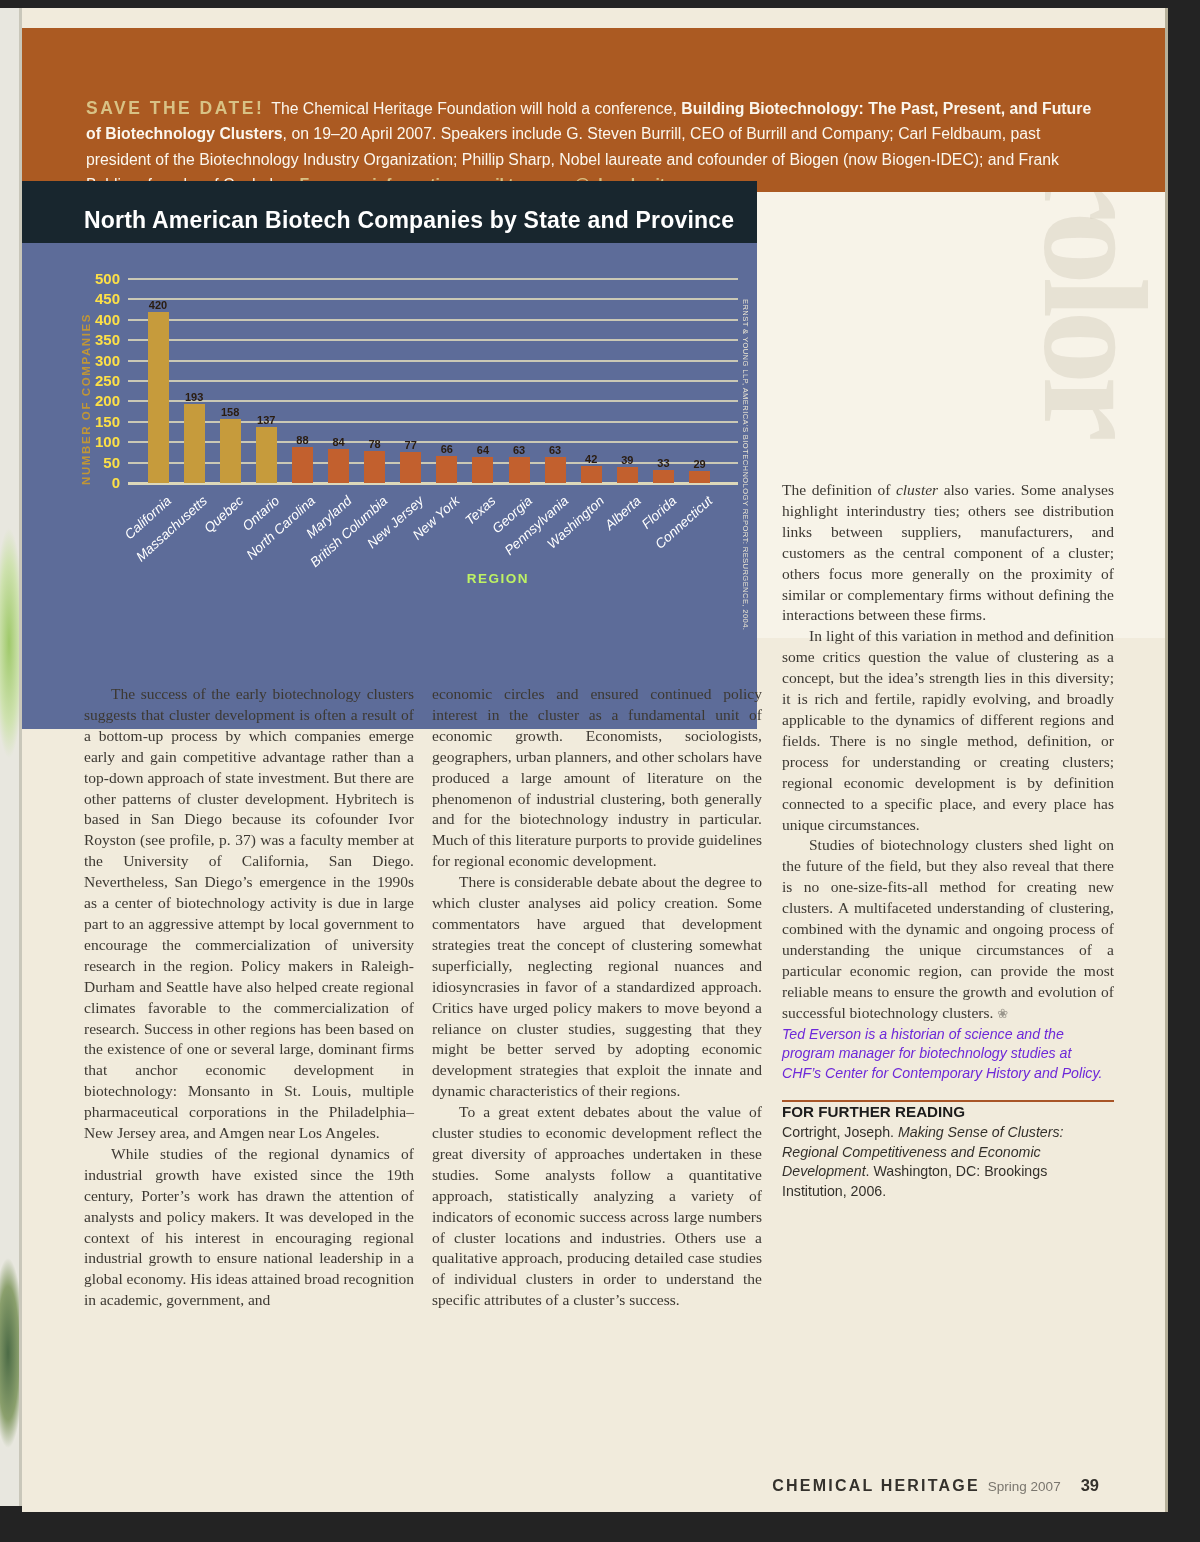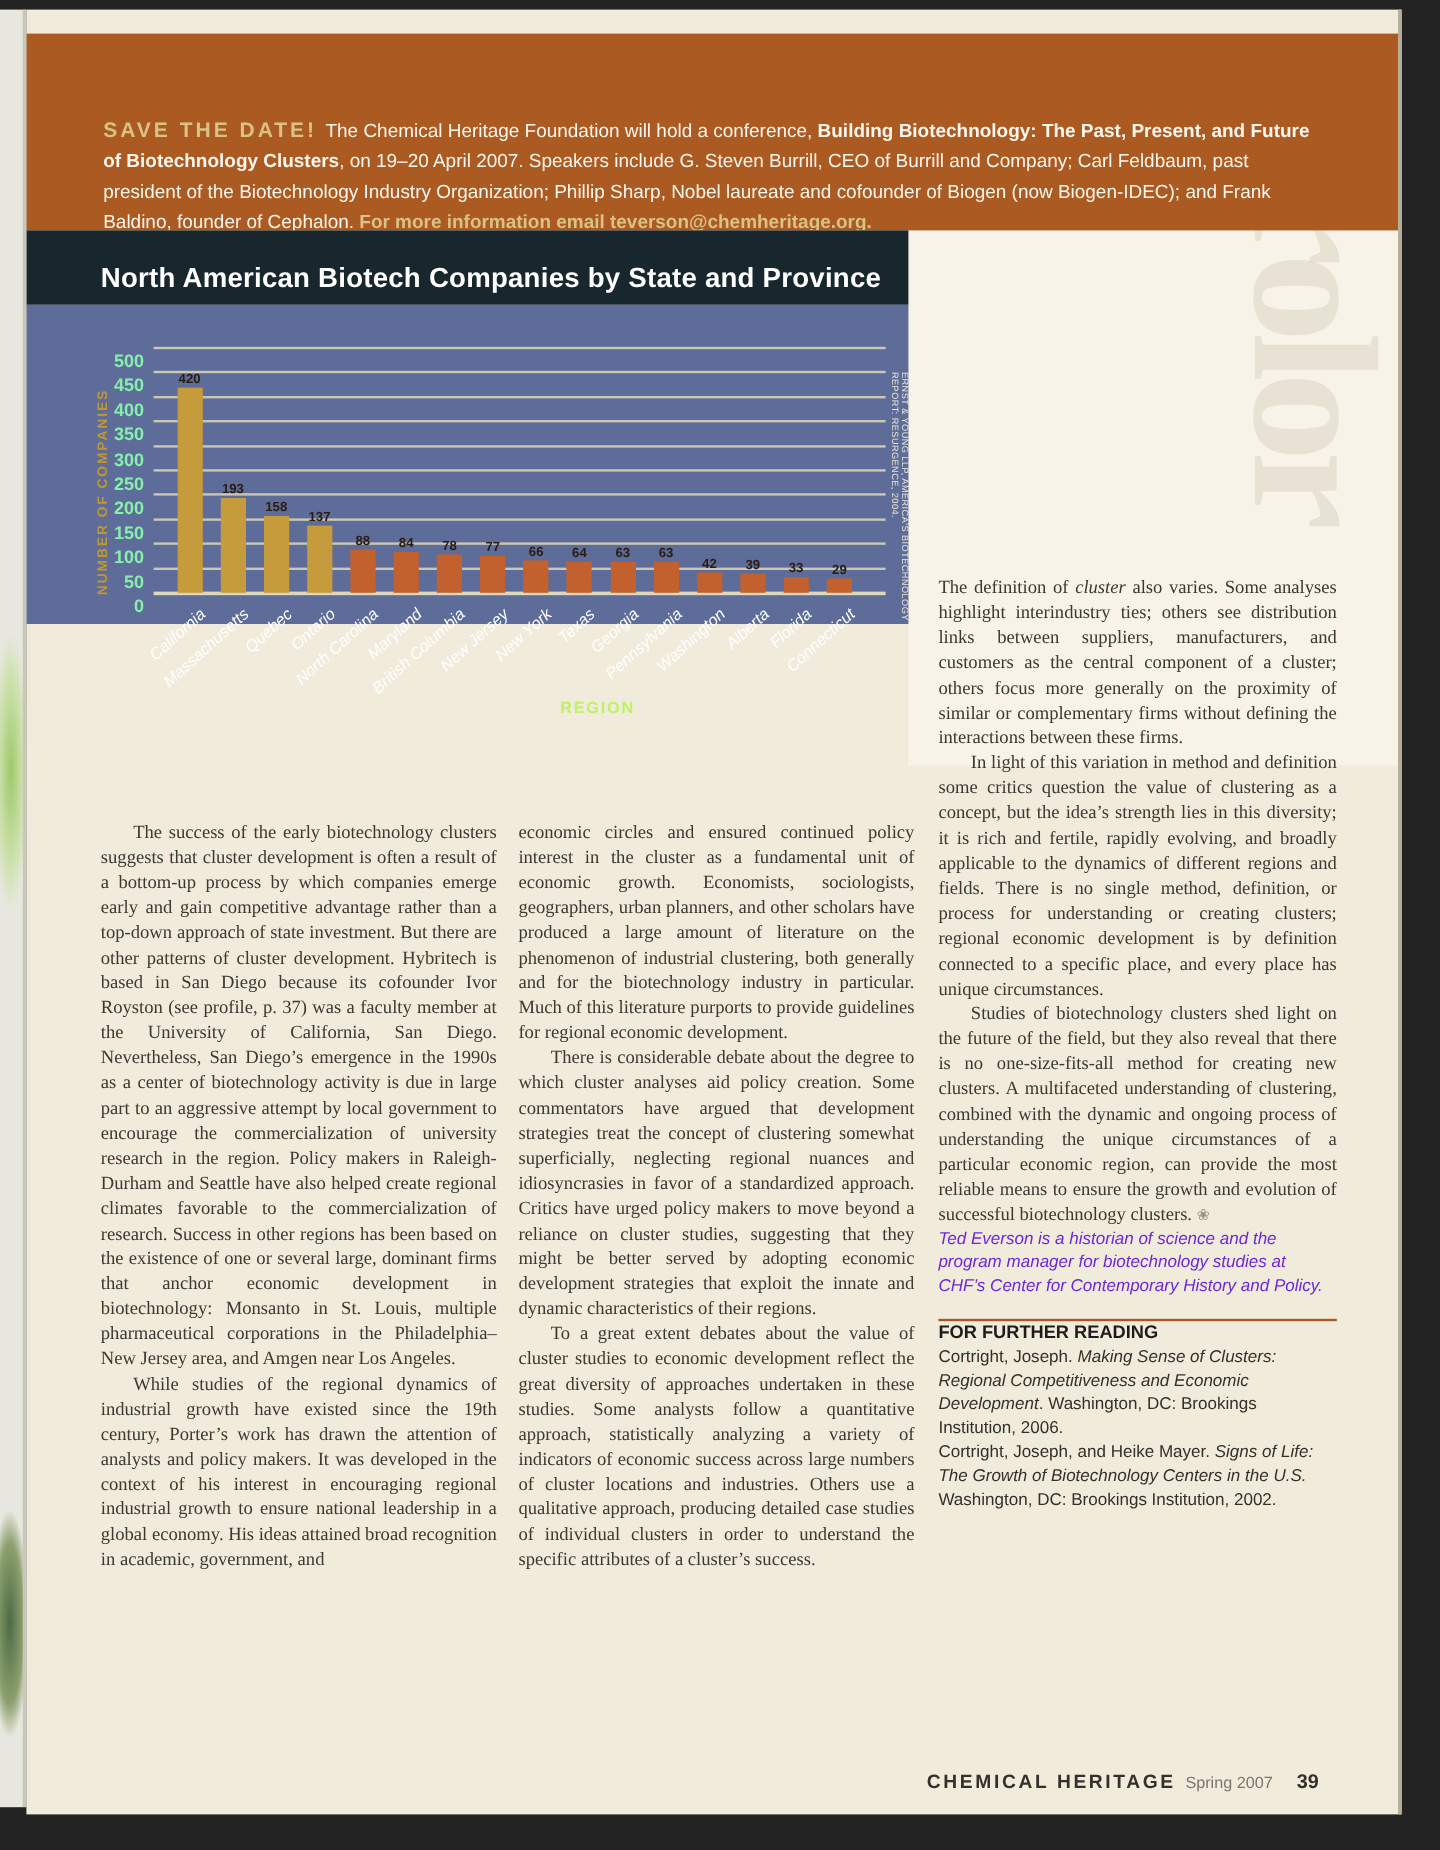--- a/index.html
+++ b/index.html
@@ -17,29 +17,29 @@
   .ghost{position:absolute;left:988px;top:148px;writing-mode:vertical-rl;font-family:"Liberation Serif",serif;font-size:148px;font-weight:bold;color:rgba(150,138,112,0.16);letter-spacing:-8px;}
 
   
   .banner{position:absolute;left:0;top:20px;width:100%;height:164px;background:#ab5a22;box-sizing:border-box;}
   .banner-text{padding:52px 62px 0 64px;font-size:15.8px;line-height:25.4px;color:#fbf7ee;}
   .std{color:#d8c285;font-weight:bold;font-size:17.5px;letter-spacing:2.5px;margin-right:7px;}
   .seg-bold{font-weight:bold;}
   .seg-gold-bold{font-weight:bold;color:#d8c285;}
 
   
-  .chart{position:absolute;left:0;top:184px;width:735px;height:328px;}
+  .chart{position:absolute;left:0;top:173px;width:735px;height:548px;}
   .chart-header{height:62px;background:#18262e;display:flex;align-items:flex-end;padding:0 0 9px 62px;box-sizing:border-box;}
   .chart-title{margin:0;color:#fff;font-size:23px;font-weight:bold;letter-spacing:0.2px;}
   .plot{position:absolute;top:62px;left:0;right:0;bottom:0;background:#5d6c99;}
   .ylabel{position:absolute;left:58px;top:38px;height:204px;writing-mode:vertical-rl;transform:rotate(180deg);display:flex;align-items:center;color:#c09637;font-weight:bold;font-size:11.5px;letter-spacing:1.6px;}
   .grid{position:absolute;left:106px;top:36px;width:610px;height:204px;}
   .gridline{position:absolute;left:0;right:0;height:2px;background:#ddd8ba;opacity:0.85;}
   .gridline.base{height:3px;opacity:1;}
-  .ytick{position:absolute;left:-52px;width:44px;text-align:right;font-size:15px;font-weight:bold;color:#86efac;margin-top:12px;}
+  .ytick{position:absolute;left:-52px;width:44px;text-align:right;font-size:15px;font-weight:bold;color:#fde047;}
   .bar{position:absolute;bottom:0;width:21px;}
   .val{position:absolute;width:40px;text-align:center;font-size:11px;font-weight:bold;color:#2a1c10;}
   .cat{position:absolute;top:214px;font-size:13.5px;font-style:italic;color:#fff;white-space:nowrap;transform-origin:100% 0;transform:rotate(-42deg);}
   .xlabel{position:absolute;left:406px;top:328px;width:140px;text-align:center;color:#bef264;font-weight:bold;font-size:13.5px;letter-spacing:1.5px;}
   .credit{position:absolute;left:719px;top:56px;writing-mode:vertical-rl;font-size:7.6px;color:#ece6d4;letter-spacing:0.4px;}
 
   
   .col{position:absolute;width:330px;font-family:"Liberation Serif",serif;font-size:15.5px;line-height:20.9px;color:#3c3832;text-align:justify;}
   #col1{left:62px;top:676px;}
   #col2{left:410px;top:676px;}
@@ -173,21 +173,20 @@
   </div>
 
   <div class="col" id="col3">
     <p><span>The definition of </span><span class="seg-italic">cluster</span><span> also varies. Some analyses highlight interindustry ties; others see distribution links between suppliers, manufacturers, and customers as the central component of a cluster; others focus more generally on the proximity of similar or complementary firms without defining the interactions between these firms.</span></p>
     <p class="ind">In light of this variation in method and definition some critics question the value of clustering as a concept, but the idea’s strength lies in this diversity; it is rich and fertile, rapidly evolving, and broadly applicable to the dynamics of different regions and fields. There is no single method, definition, or process for understanding or creating clusters; regional economic development is by definition connected to a specific place, and every place has unique circumstances.</p>
     <p class="ind"><span>Studies of biotechnology clusters shed light on the future of the field, but they also reveal that there is no one-size-fits-all method for creating new clusters. A multifaceted understanding of clustering, combined with the dynamic and ongoing process of understanding the unique circumstances of a particular economic region, can provide the most reliable means to ensure the growth and evolution of successful biotechnology clusters. </span><span class="seg-endmark">❀</span></p>
     <p class="bio">Ted Everson is a historian of science and the program manager for biotechnology studies at CHF’s Center for Contemporary History and Policy.</p>
     <div class="rule"></div>
     <p class="fr-head">FOR FURTHER READING</p>
     <p class="ref"><span>Cortright, Joseph. </span><span class="seg-italic">Making Sense of Clusters: Regional Competitiveness and Economic Development</span><span>. Washington, DC: Brookings Institution, 2006.</span></p>
-    <p class="ref"><span>Cortright, Joseph, and Heike Mayer. </span><span class="seg-italic">Signs of Life: The Growth of Biotechnology Centers in the U.S.</span><span> Washington, DC: Brookings Institution, 2002.</span></p>
   </div>
 
   <div class="footer">
     <span class="footer-mag">CHEMICAL HERITAGE</span>
     <span class="footer-issue">Spring 2007</span>
     <span class="footer-page">39</span>
   </div>
 
 </div>
 

